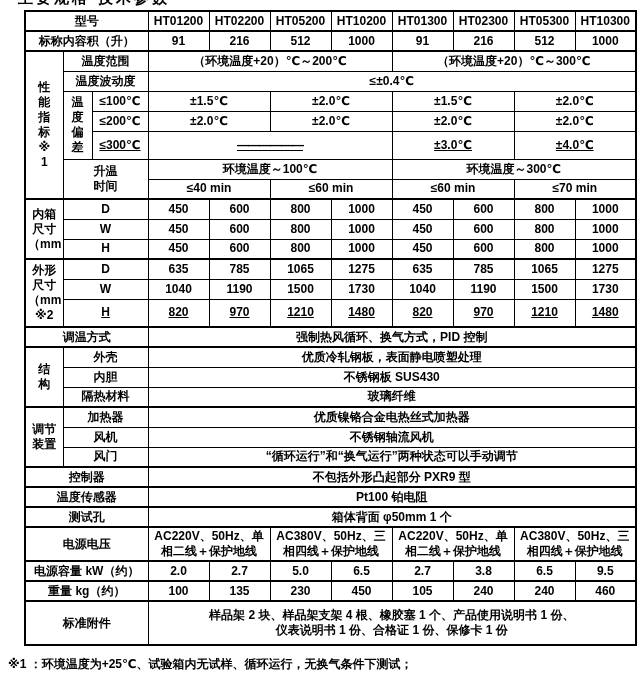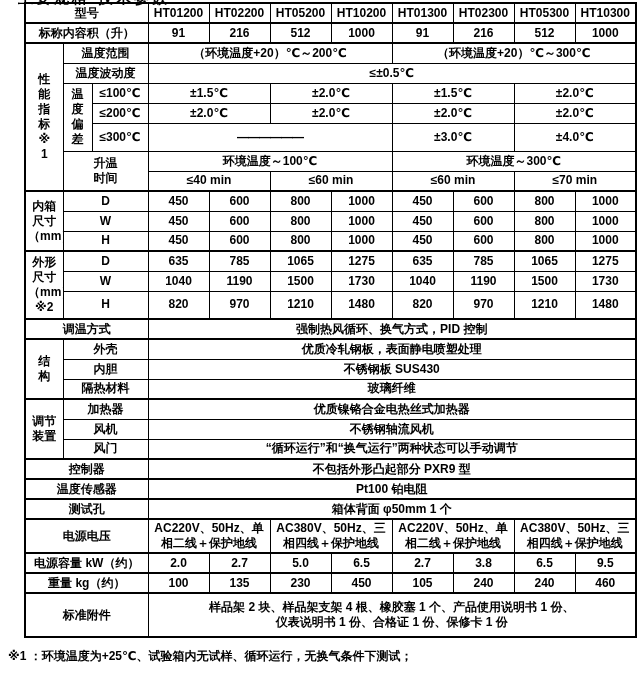--- a/index.html
+++ b/index.html
@@ -18,35 +18,35 @@
     width: 300px;
   }
   .clipped-title span {
     display: block; margin-top: -11px;
     font-size: 15px; font-weight: bold; letter-spacing: 3px;
   }
   table.spec {
     border-collapse: collapse;
     table-layout: fixed;
     width: 611px;
-    margin: 2px 0 0 24px;
+    margin: 10px 0 0 24px;
     border: 2px solid #000;
   }
   .spec td {
     border: 1px solid #000;
     text-align: center;
     vertical-align: middle;
     font-size: 12px;
     font-weight: bold;
     padding: 0 2px;
     line-height: 1.25;
     overflow: hidden;
   }
   .spec tr { height: 20px; }
-  .spec tr.h28 { height: 28px; }
+  .spec tr.h28 { height: 28px; text-decoration: underline; }
   .spec tr.h34 { height: 34px; }
   .spec tr.h38 { height: 44px; }
   .spec tr.sec td { border-top-width: 2px; }
   .pre { white-space: pre-line; }
   .vtext { line-height: 1.45; }
   .dash { letter-spacing: -1px; white-space: nowrap; }
   .volt { font-size: 11px; line-height: 1.35; }
   .footnotes {
     margin: 9px 0 0 8px;
     font-size: 12px;
@@ -109,21 +109,21 @@
 标
 ※
 1</td>
     <td colspan="2">温度范围</td>
     <td colspan="4">（环境温度+20）℃～200℃</td>
     <td colspan="4">（环境温度+20）℃～300℃</td>
   </tr>
 
   <tr>
     <td colspan="2">温度波动度</td>
-    <td colspan="8">≤±0.5℃</td>
+    <td colspan="8">≤±0.4℃</td>
   </tr>
 
   <tr>
     <td rowspan="3" class="pre vtext">温
 度
 偏
 差</td>
     <td>≤100℃</td>
     <td colspan="2">±1.5℃</td>
     <td colspan="2">±2.0℃</td>

